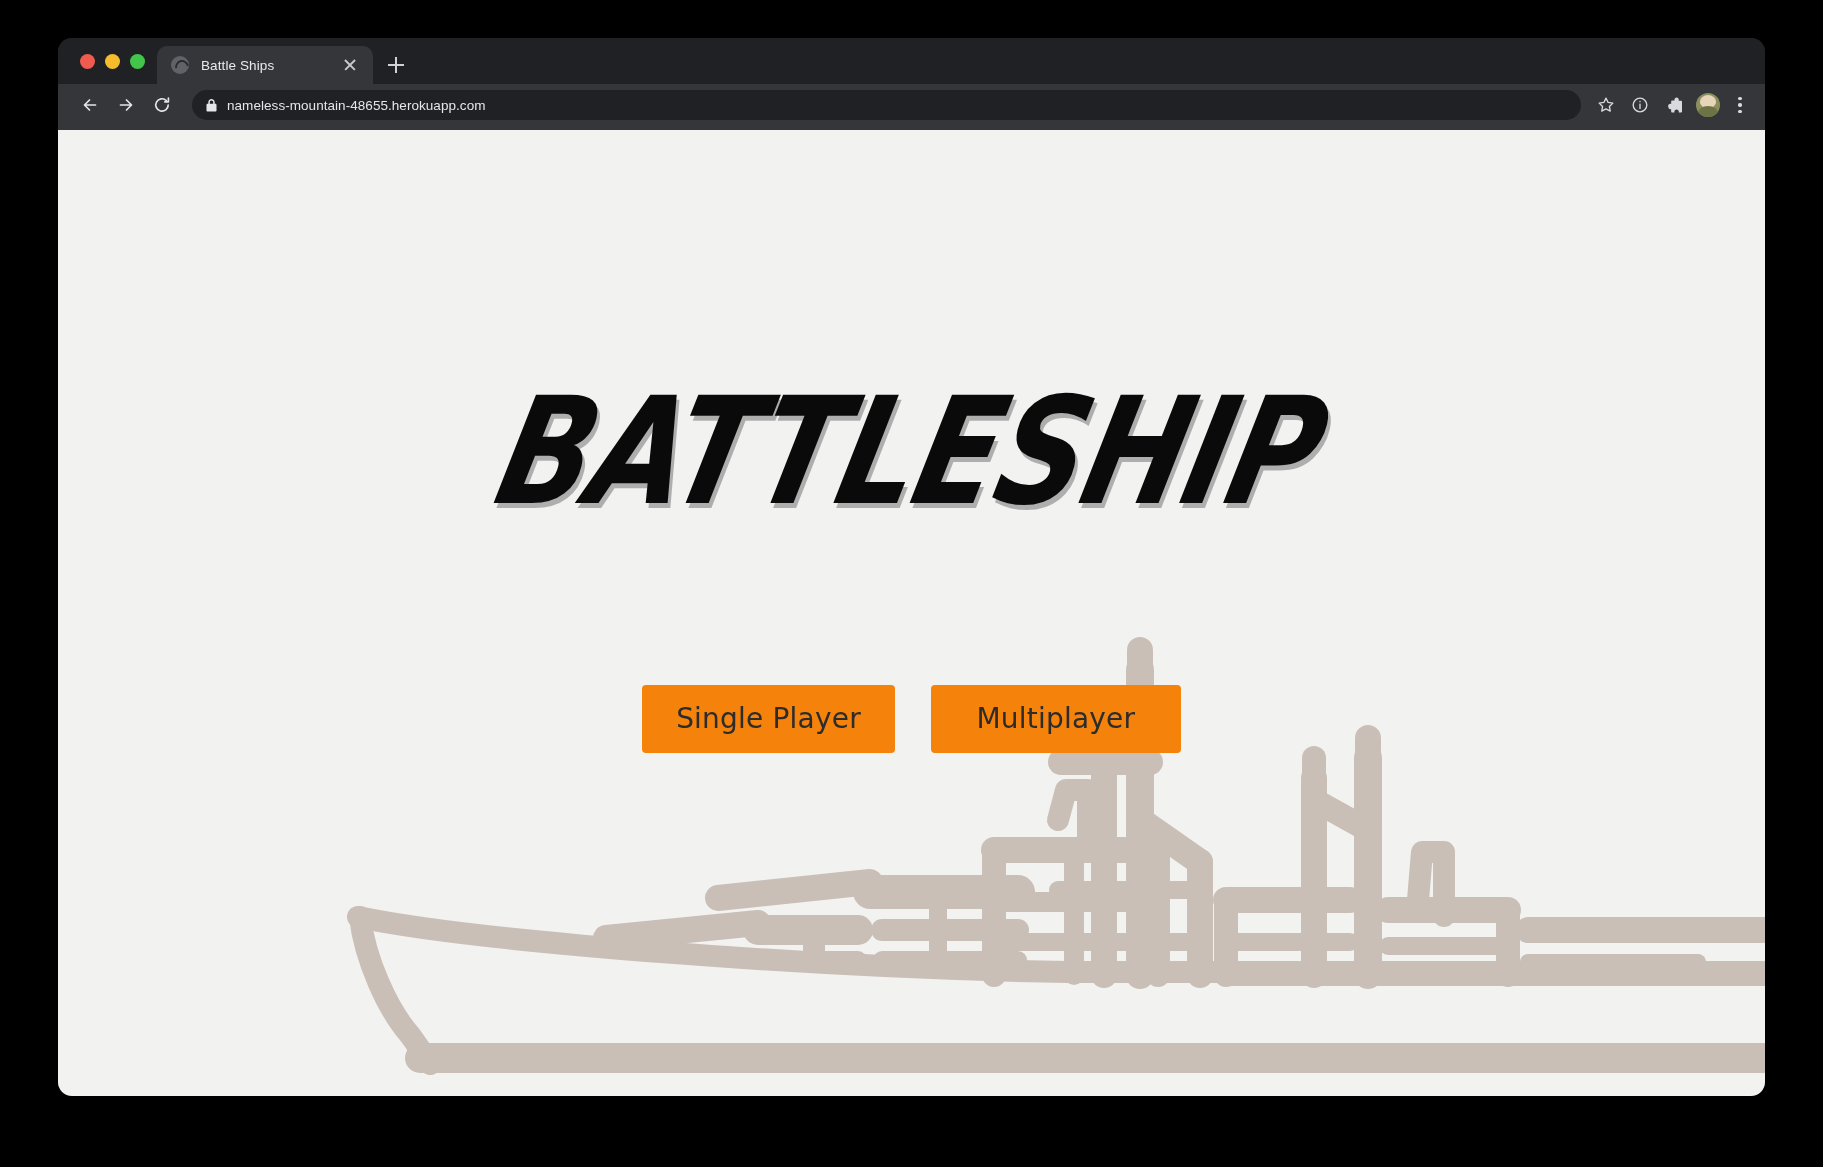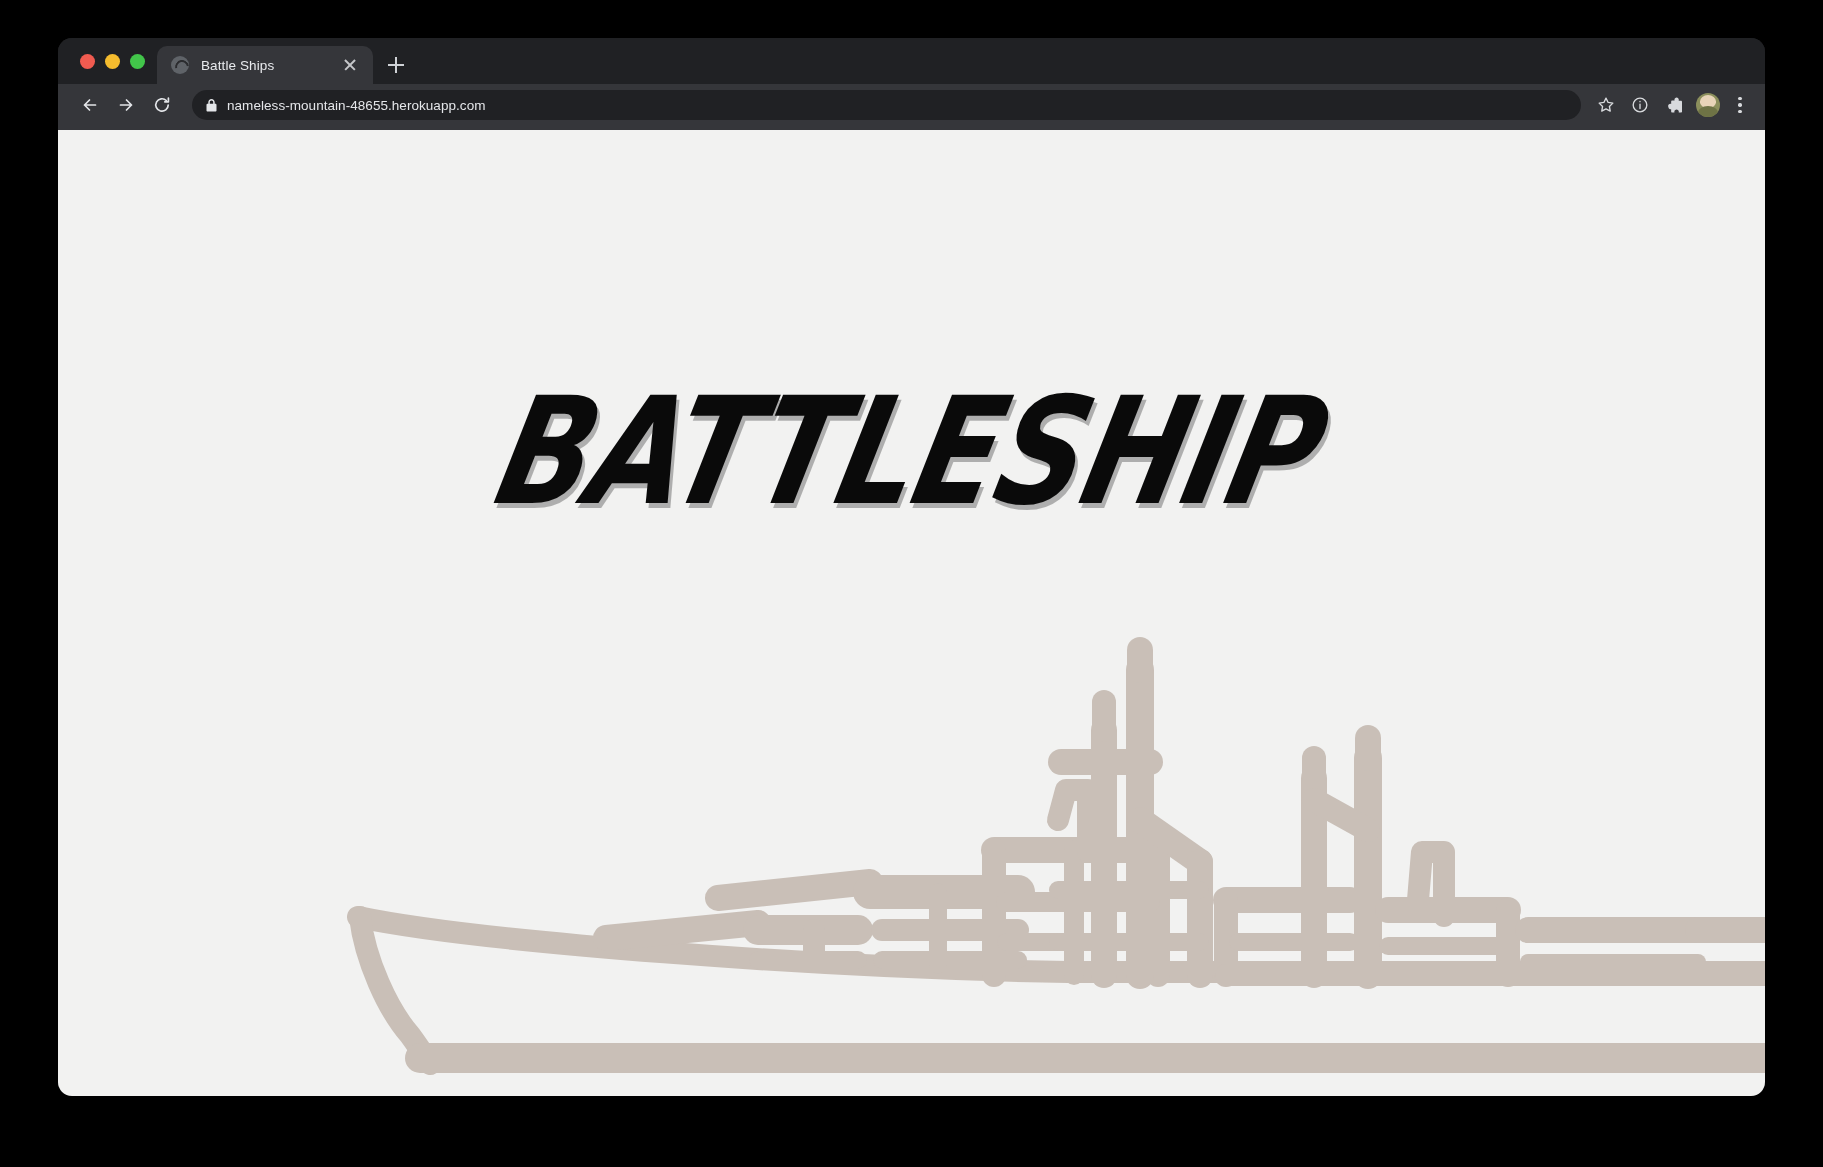--- a/index.html
+++ b/index.html
@@ -420,16 +420,20 @@
             <path d="M1470 832 L 1640 832" stroke-width="16"></path>
             <path d="M1640 800 L 1707 800" stroke-width="26"></path>
 
             <path d="M1168 845 L 1707 845" stroke-width="22"></path>
           </g>
         </svg>
       </div>
 
       <h1 id="game-title">BATTLESHIP</h1>
 
+      <div id="button-row">
+        <button class="menu-button">Single Player</button>
+        <button class="menu-button">Multiplayer</button>
+      </div>
 
     </div>
   </div>
 </div>
 
 </body></html>

